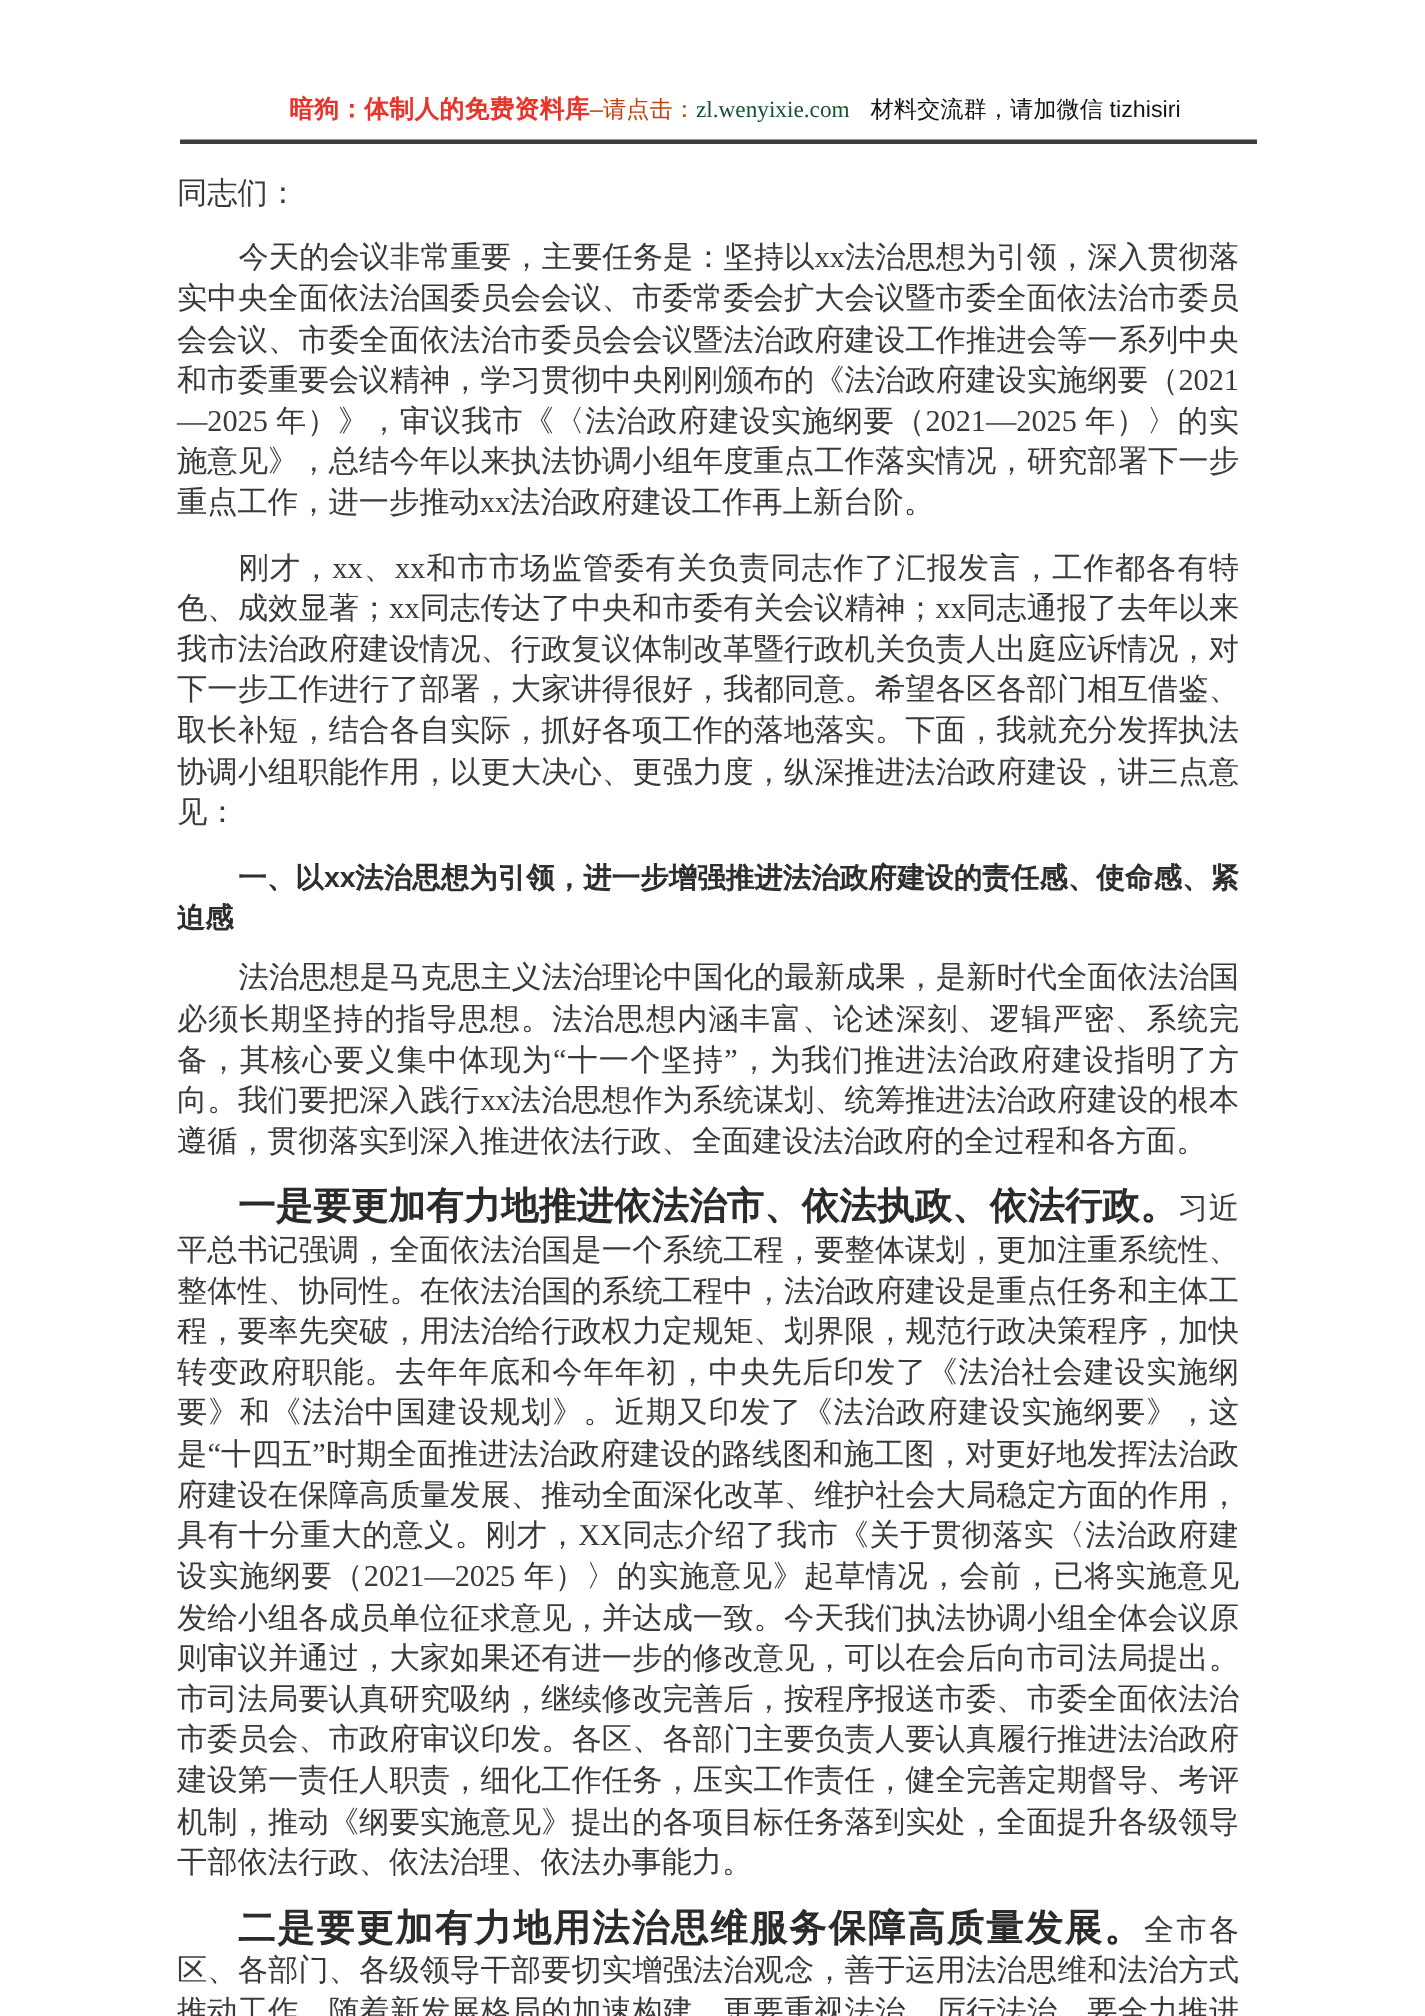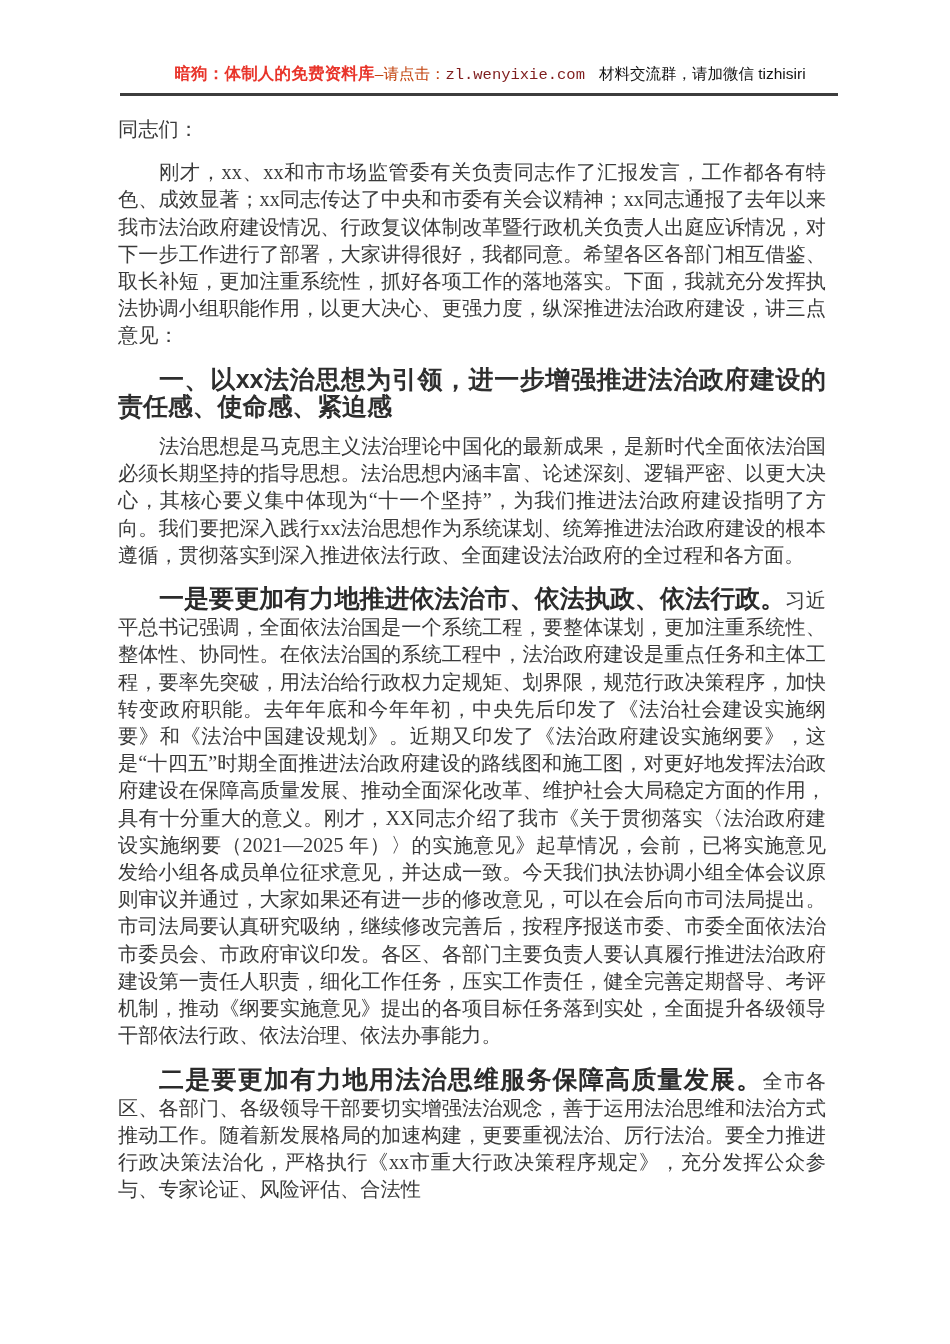--- a/index.html
+++ b/index.html
@@ -40,22 +40,22 @@
     font-family: "Liberation Sans", "DejaVu Sans", sans-serif;
     letter-spacing: 0.2px;
     margin-left: 22px;
   }
   .promo-click {
     color: #c2410c;
     font-family: "Liberation Sans", "DejaVu Sans", sans-serif;
     font-size: 15.5px;
   }
   .promo-link {
-    color: #7f1d1d;
-    font-family: Liberation Mono, monospace;
+    color: #14532d;
+    font-family: Liberation Serif, serif;
     font-size: 15.5px;
     text-decoration: none;
   }
   .promo-tail {
     color: #141414;
     font-family: "Liberation Sans", "DejaVu Sans", sans-serif;
     font-size: 15.5px;
     margin-left: 14px;
   }
 
@@ -92,21 +92,21 @@
   p.gap {
     margin-top: 16px;
   }
   p.gap-sm {
     margin-top: 13px;
   }
   p.heading {
     font-weight: bold;
     color: #2e2e2e;
     font-family: "Liberation Sans", "DejaVu Sans", sans-serif;
-    font-size: 25px;
+    font-size: 19px;
     line-height: 27.2px;
     letter-spacing: -0.1px;
   }
   .lead {
     font-weight: bold;
     color: #2b2b2b;
     font-family: "Liberation Sans", "DejaVu Sans", sans-serif;
     font-size: 25px;
     letter-spacing: -0.2px;
   }
@@ -119,25 +119,26 @@
   <div class="promo-header">
     <span class="promo-title">暗狗：体制人的免费资料库</span><span class="promo-click">–请点击：</span><span class="promo-link">zl.wenyixie.com</span><span class="promo-tail">材料交流群，请加微信 tizhisiri</span>
   </div>
 
   <div class="header-rule"></div>
 
   <div class="doc-body">
 
     <p class="para">同志们：</p>
 
+    <p class="para indent gap">今天的会议非常重要，主要任务是：坚持以xx法治思想为引领，深入贯彻落实中央全面依法治国委员会会议、市委常委会扩大会议暨市委全面依法治市委员会会议、市委全面依法治市委员会会议暨法治政府建设工作推进会等一系列中央和市委重要会议精神，学习贯彻中央刚刚颁布的《法治政府建设实施纲要（2021—2025 年）》，审议我市《〈法治政府建设实施纲要（2021—2025 年）〉的实施意见》，总结今年以来执法协调小组年度重点工作落实情况，研究部署下一步重点工作，进一步推动xx法治政府建设工作再上新台阶。</p>
 
-    <p class="para indent gap">刚才，xx、xx和市市场监管委有关负责同志作了汇报发言，工作都各有特色、成效显著；xx同志传达了中央和市委有关会议精神；xx同志通报了去年以来我市法治政府建设情况、行政复议体制改革暨行政机关负责人出庭应诉情况，对下一步工作进行了部署，大家讲得很好，我都同意。希望各区各部门相互借鉴、取长补短，更加注重系统性，抓好各项工作的落地落实。下面，我就充分发挥执法协调小组职能作用，以更大决心、更强力度，纵深推进法治政府建设，讲三点意见：</p>
+    <p class="para indent gap">刚才，xx、xx和市市场监管委有关负责同志作了汇报发言，工作都各有特色、成效显著；xx同志传达了中央和市委有关会议精神；xx同志通报了去年以来我市法治政府建设情况、行政复议体制改革暨行政机关负责人出庭应诉情况，对下一步工作进行了部署，大家讲得很好，我都同意。希望各区各部门相互借鉴、取长补短，结合各自实际，抓好各项工作的落地落实。下面，我就充分发挥执法协调小组职能作用，以更大决心、更强力度，纵深推进法治政府建设，讲三点意见：</p>
 
     <p class="para indent heading gap">一、以xx法治思想为引领，进一步增强推进法治政府建设的责任感、使命感、紧迫感</p>
 
-    <p class="para indent gap-sm">法治思想是马克思主义法治理论中国化的最新成果，是新时代全面依法治国必须长期坚持的指导思想。法治思想内涵丰富、论述深刻、逻辑严密、以更大决心，其核心要义集中体现为“十一个坚持”，为我们推进法治政府建设指明了方向。我们要把深入践行xx法治思想作为系统谋划、统筹推进法治政府建设的根本遵循，贯彻落实到深入推进依法行政、全面建设法治政府的全过程和各方面。</p>
+    <p class="para indent gap-sm">法治思想是马克思主义法治理论中国化的最新成果，是新时代全面依法治国必须长期坚持的指导思想。法治思想内涵丰富、论述深刻、逻辑严密、系统完备，其核心要义集中体现为“十一个坚持”，为我们推进法治政府建设指明了方向。我们要把深入践行xx法治思想作为系统谋划、统筹推进法治政府建设的根本遵循，贯彻落实到深入推进依法行政、全面建设法治政府的全过程和各方面。</p>
 
     <p class="para indent gap"><span class="lead">一是要更加有力地推进依法治市、依法执政、依法行政。</span><span>习近平总书记强调，全面依法治国是一个系统工程，要整体谋划，更加注重系统性、整体性、协同性。在依法治国的系统工程中，法治政府建设是重点任务和主体工程，要率先突破，用法治给行政权力定规矩、划界限，规范行政决策程序，加快转变政府职能。去年年底和今年年初，中央先后印发了《法治社会建设实施纲要》和《法治中国建设规划》。近期又印发了《法治政府建设实施纲要》，这是“十四五”时期全面推进法治政府建设的路线图和施工图，对更好地发挥法治政府建设在保障高质量发展、推动全面深化改革、维护社会大局稳定方面的作用，具有十分重大的意义。刚才，XX同志介绍了我市《关于贯彻落实〈法治政府建设实施纲要（2021—2025 年）〉的实施意见》起草情况，会前，已将实施意见发给小组各成员单位征求意见，并达成一致。今天我们执法协调小组全体会议原则审议并通过，大家如果还有进一步的修改意见，可以在会后向市司法局提出。市司法局要认真研究吸纳，继续修改完善后，按程序报送市委、市委全面依法治市委员会、市政府审议印发。各区、各部门主要负责人要认真履行推进法治政府建设第一责任人职责，细化工作任务，压实工作责任，健全完善定期督导、考评机制，推动《纲要实施意见》提出的各项目标任务落到实处，全面提升各级领导干部依法行政、依法治理、依法办事能力。</span></p>
 
     <p class="para indent gap"><span class="lead">二是要更加有力地用法治思维服务保障高质量发展。</span><span>全市各区、各部门、各级领导干部要切实增强法治观念，善于运用法治思维和法治方式推动工作。随着新发展格局的加速构建，更要重视法治、厉行法治。要全力推进行政决策法治化，严格执行《xx市重大行政决策程序规定》，充分发挥公众参与、专家论证、风险评估、合法性</span></p>
 
   </div>
 </div>
 
 </body></html>

